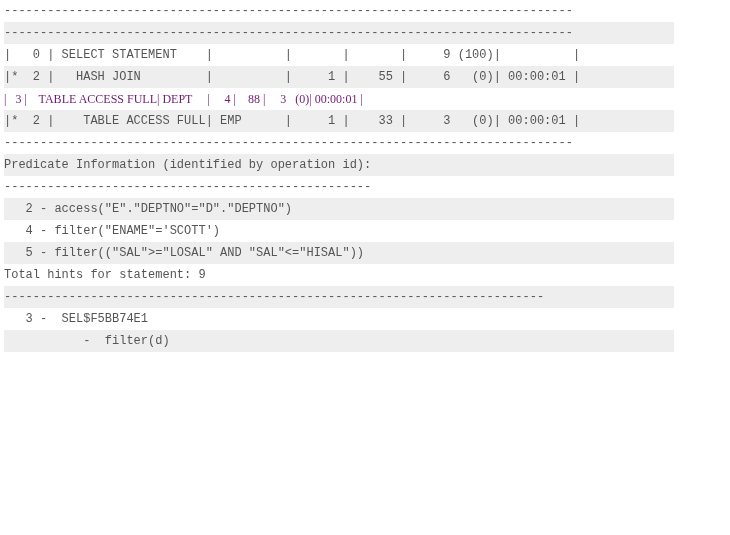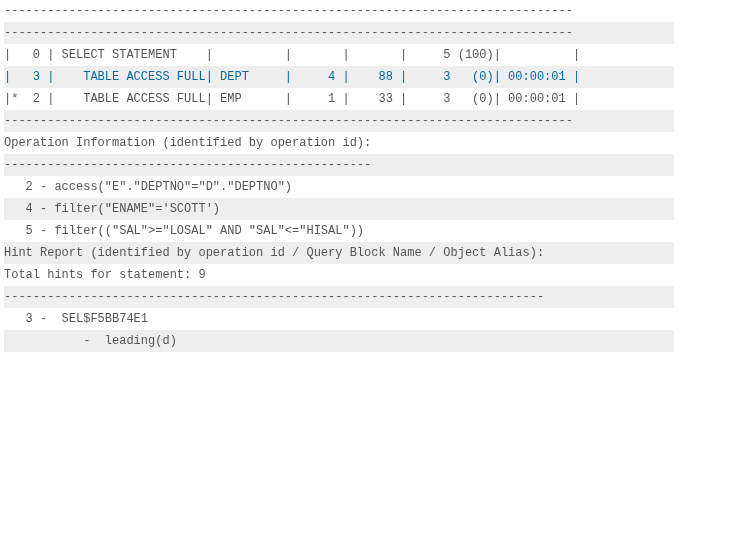--- a/index.html
+++ b/index.html
@@ -16,42 +16,42 @@
     font-size: 12px;
     color: #555555;
   }
   .code-block .row {
     height: 22px;
     line-height: 22px;
     white-space: pre;
   }
   .code-block .row:nth-child(odd)  { background: #ffffff; }
   .code-block .row:nth-child(even) { background: #eeeeee; }
-  .hl { color: #0369a1; } 
+  .hl { color: #701a75; font-family: Liberation Serif, serif; } 
 </style>
 </head>
 <body>
 
 <div class="code-block">
 
   <div class="row">-------------------------------------------------------------------------------</div>
   <div class="row">-------------------------------------------------------------------------------</div>
 
-  <div class="row">|   0 | SELECT STATEMENT    |          |       |       |     5 (100)|          |</div>
+  <div class="row">|   0 | SELECT STATEMENT    |          |       |       |     9 (100)|          |</div>
+  <div class="row">|*  2 |   HASH JOIN         |          |     1 |    55 |     6   (0)| 00:00:01 |</div>
   <div class="row hl">|   3 |    TABLE ACCESS FULL| DEPT     |     4 |    88 |     3   (0)| 00:00:01 |</div>
   <div class="row">|*  2 |    TABLE ACCESS FULL| EMP      |     1 |    33 |     3   (0)| 00:00:01 |</div>
 
   <div class="row">-------------------------------------------------------------------------------</div>
 
-  <div class="row">Operation Information (identified by operation id):</div>
+  <div class="row">Predicate Information (identified by operation id):</div>
   <div class="row">---------------------------------------------------</div>
   <div class="row">   2 - access("E"."DEPTNO"="D"."DEPTNO")</div>
   <div class="row">   4 - filter("ENAME"='SCOTT')</div>
   <div class="row">   5 - filter(("SAL"&gt;="LOSAL" AND "SAL"&lt;="HISAL"))</div>
 
-  <div class="row">Hint Report (identified by operation id / Query Block Name / Object Alias):</div>
   <div class="row">Total hints for statement: 9</div>
   <div class="row">---------------------------------------------------------------------------</div>
   <div class="row">   3 -  SEL$F5BB74E1</div>
-  <div class="row">           -  leading(d)</div>
+  <div class="row">           -  filter(d)</div>
   <div class="row"></div>
 
 </div>
 
 </body></html>

